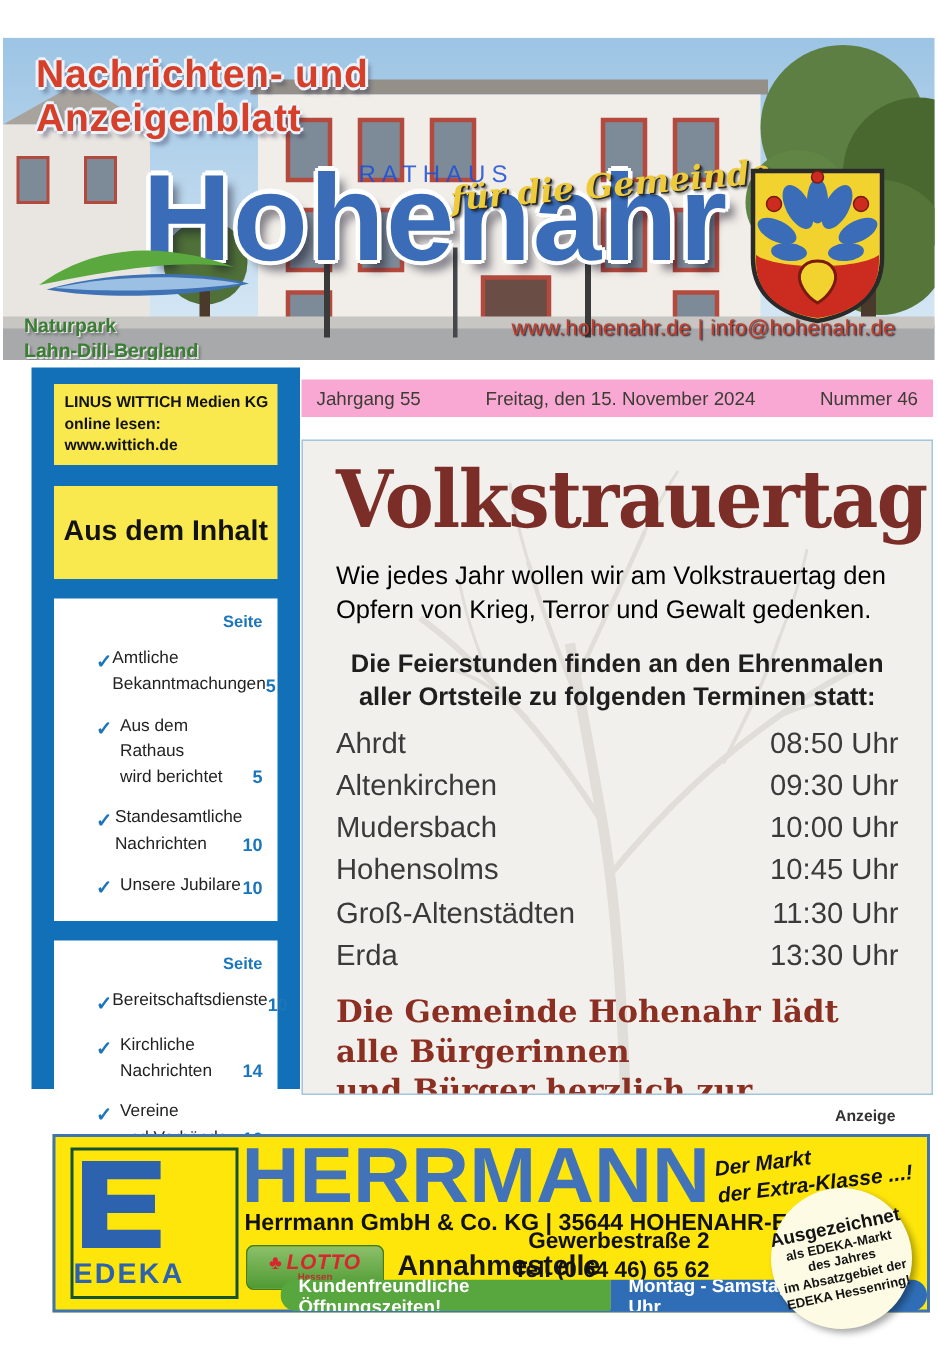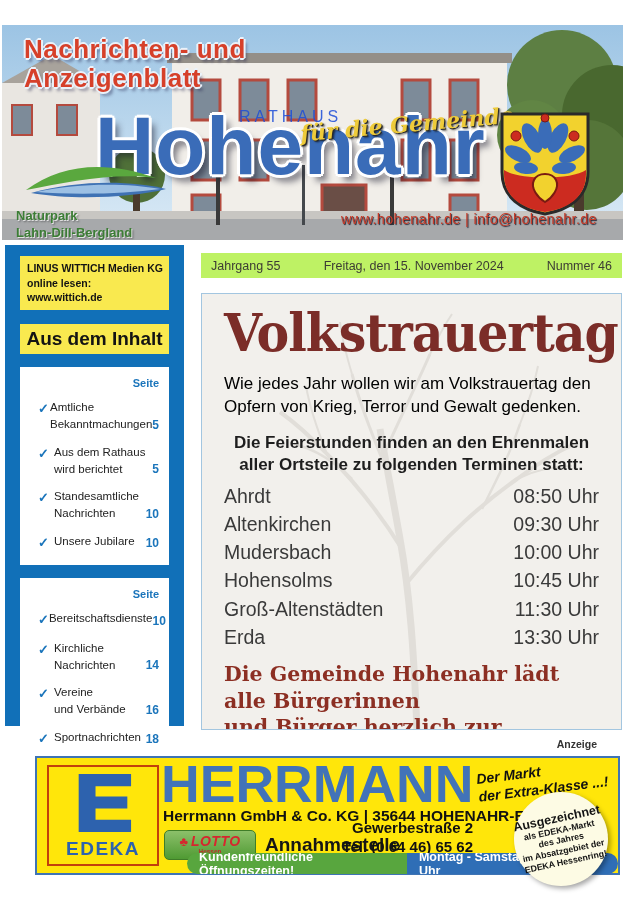--- a/index.html
+++ b/index.html
@@ -41,40 +41,40 @@
     margin-top:2px; font-size:13px; font-weight:800; line-height:1.3; color:#3c7d35;
     white-space:pre-line; text-shadow:1px 1px 0 rgba(255,255,255,.75), 2px 2px 2px rgba(0,0,0,.35);
   }
   .website {
     right:30px; top:186px; z-index:4;
     font-size:14.5px; font-weight:400; color:#c83b28; letter-spacing:.3px;
     text-shadow:1px 1px 1px #262636;
   }
 
   
-  .sidebar { left:3px; top:245px; width:179px; height:481px; background:#1170b8; }
+  .sidebar { left:19px; top:245px; width:179px; height:481px; background:#1170b8; }
   .pub-box {
     margin:11px 15px 0 15px; background:#f9e94f; padding:5px 5px 5px 7px;
     font-size:10.5px; font-weight:700; line-height:1.4; color:#131313; white-space:pre-line;
   }
   .inhalt-box {
-    margin:14px 15px 0 15px; background:#f9e94f; padding:4px 0;
+    margin:14px 15px 0 15px; background:#f9e94f; padding:20px 0;
     text-align:center; font-size:19px; font-weight:800; color:#131313;
   }
-  .toc-box { margin:13px 15px 0 15px; background:#ffffff; padding:10px 10px 13px 18px; }
+  .toc-box { margin:13px 15px 0 15px; background:#ffffff; padding:10px 10px 13px 28px; }
   .seite { text-align:right; color:#1b75bb; font-weight:700; font-size:11px; }
   .toc-item { display:flex; margin-top:10px; font-size:11.5px; line-height:1.5; }
   .toc-item .check { width:16px; color:#1b75bb; font-weight:800; font-size:13px; }
   .toc-item .lbl { flex:1; white-space:pre-line; color:#222222; }
   .toc-item .pg { color:#1b75bb; font-weight:700; font-size:12px; align-self:flex-end; }
 
   
   .main-col { left:199px; top:253px; width:421px; }
   .issue-bar {
-    height:25px; background:#bef264; display:flex; align-items:center;
+    height:25px; background:#f9a8d4; display:flex; align-items:center;
     justify-content:space-between; padding:0 10px; font-size:12.5px; color:#3c3c34;
   }
   .article {
     position:relative; margin-top:15px; height:437px;
     background:#f2f0ec; border:1px solid #a3c6e0; overflow:hidden; text-align:center;
   }
   .article .watermark { position:absolute; left:0; top:0; opacity:.5; }
   .article .content { position:relative; z-index:2; padding:0 22px; }
   .art-title {
     margin-top:12px; font-family:"DejaVu Serif", serif; font-weight:700;
@@ -98,21 +98,21 @@
   .art-closing {
     margin-top:10px; text-align:left; font-family:"DejaVu Serif", serif; font-weight:700;
     font-size:20.5px; line-height:1.3; color:#8c2f23; white-space:pre-line;
   }
 
   
   .anzeige-label { top:738px; right:26px; font-size:10.5px; font-weight:700; color:#333; }
   .ad { left:33px; top:756px; width:585px; height:119px; background:#ffe60a; border:2px solid #3f74b4; }
   .edeka-box {
     left:10px; top:7px; width:112px; height:101px; background:#ffe60a;
-    border:2px solid #c2410c; text-align:center;
+    border:2px solid #14532d; text-align:left;
   }
   .edeka-box svg { margin-top:7px; }
   .edeka-word { font-size:19px; font-weight:800; letter-spacing:1.5px; color:#2d62ae; margin-top:2px; }
   .herrmann {
     left:124px; top:0px; font-size:52px; font-weight:800; line-height:1;
     color:#4273b8; letter-spacing:0; transform:scaleX(1.03); transform-origin:left top;
   }
   .company { left:126px; top:49px; font-size:15.5px; font-weight:700; color:#111; }
   .lotto-badge {
     left:127px; top:72px; width:92px; height:30px; border-radius:5px;

